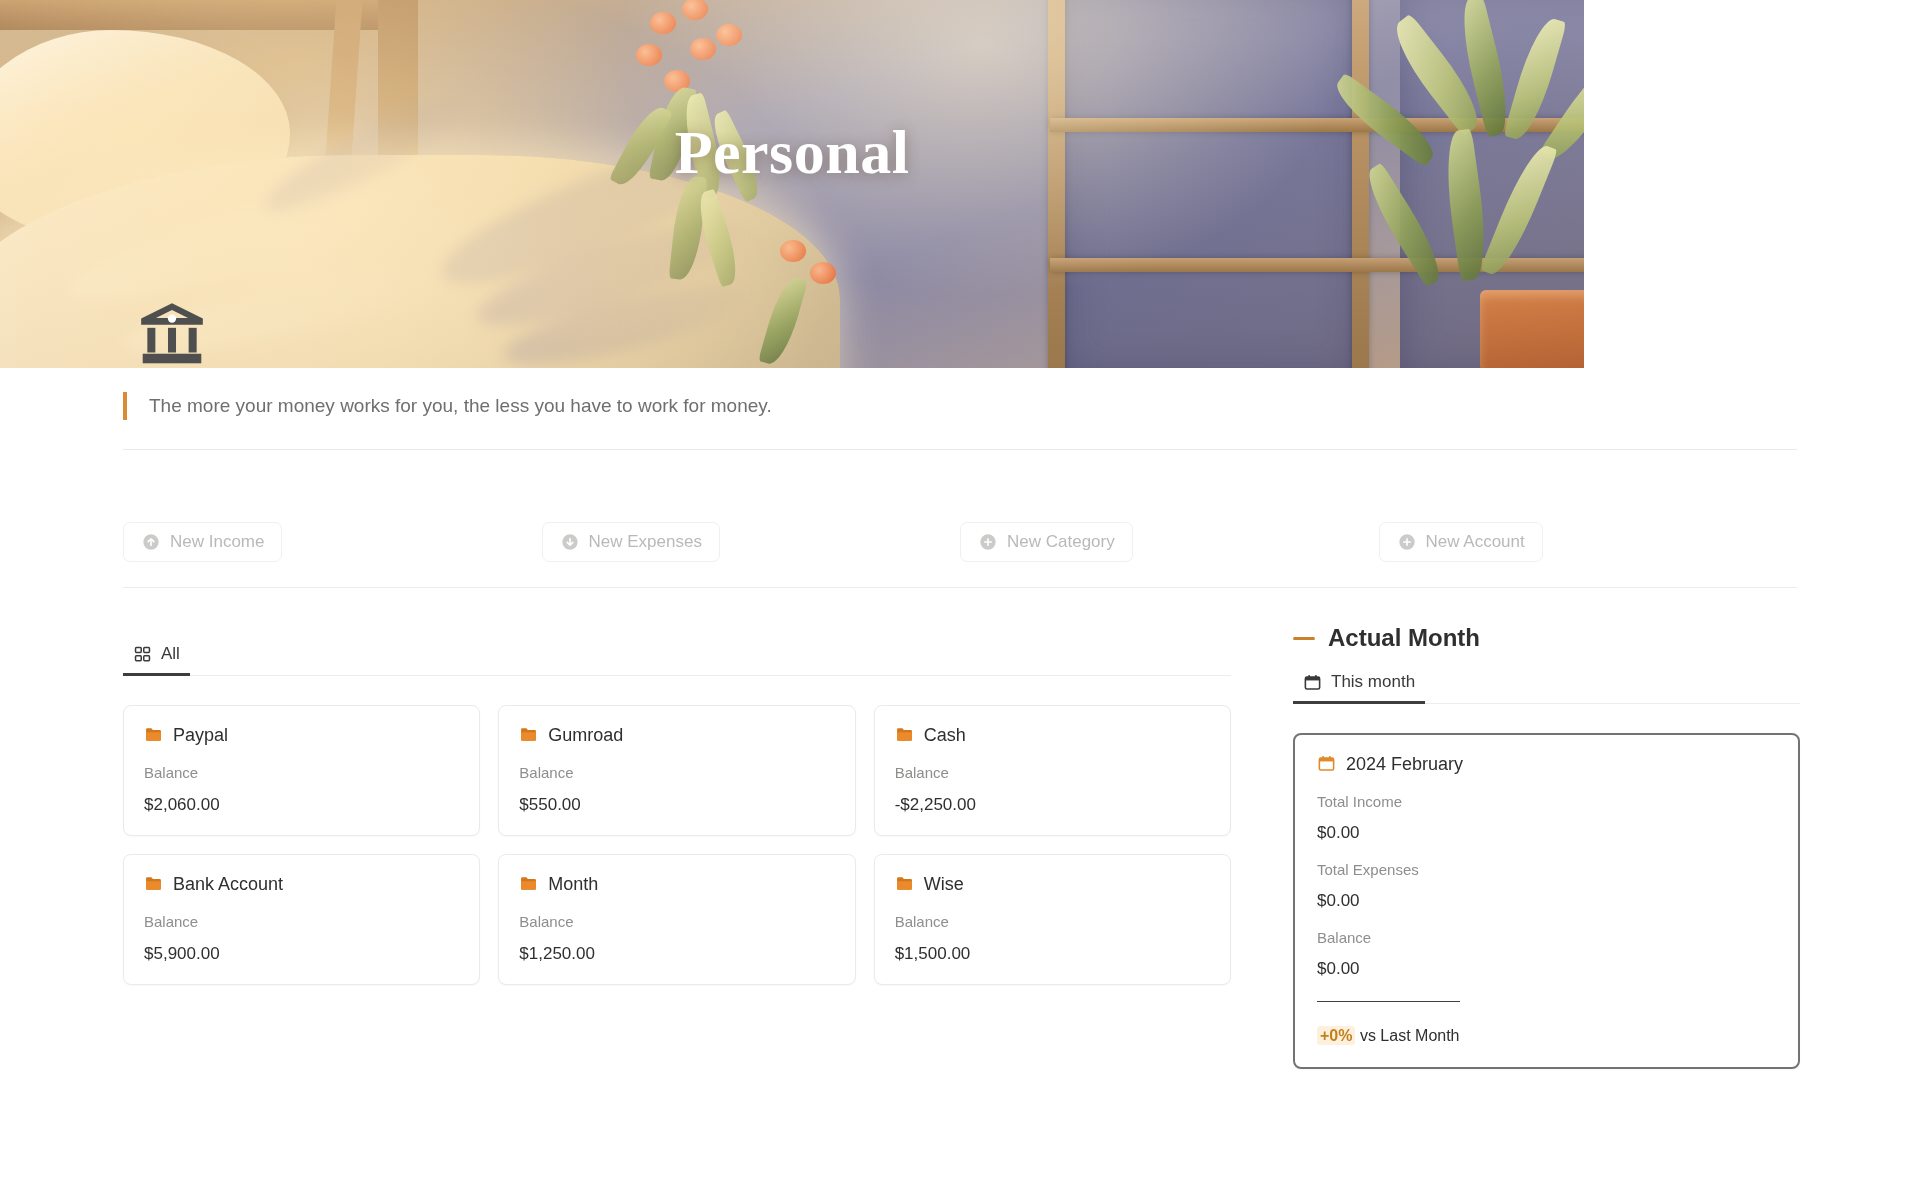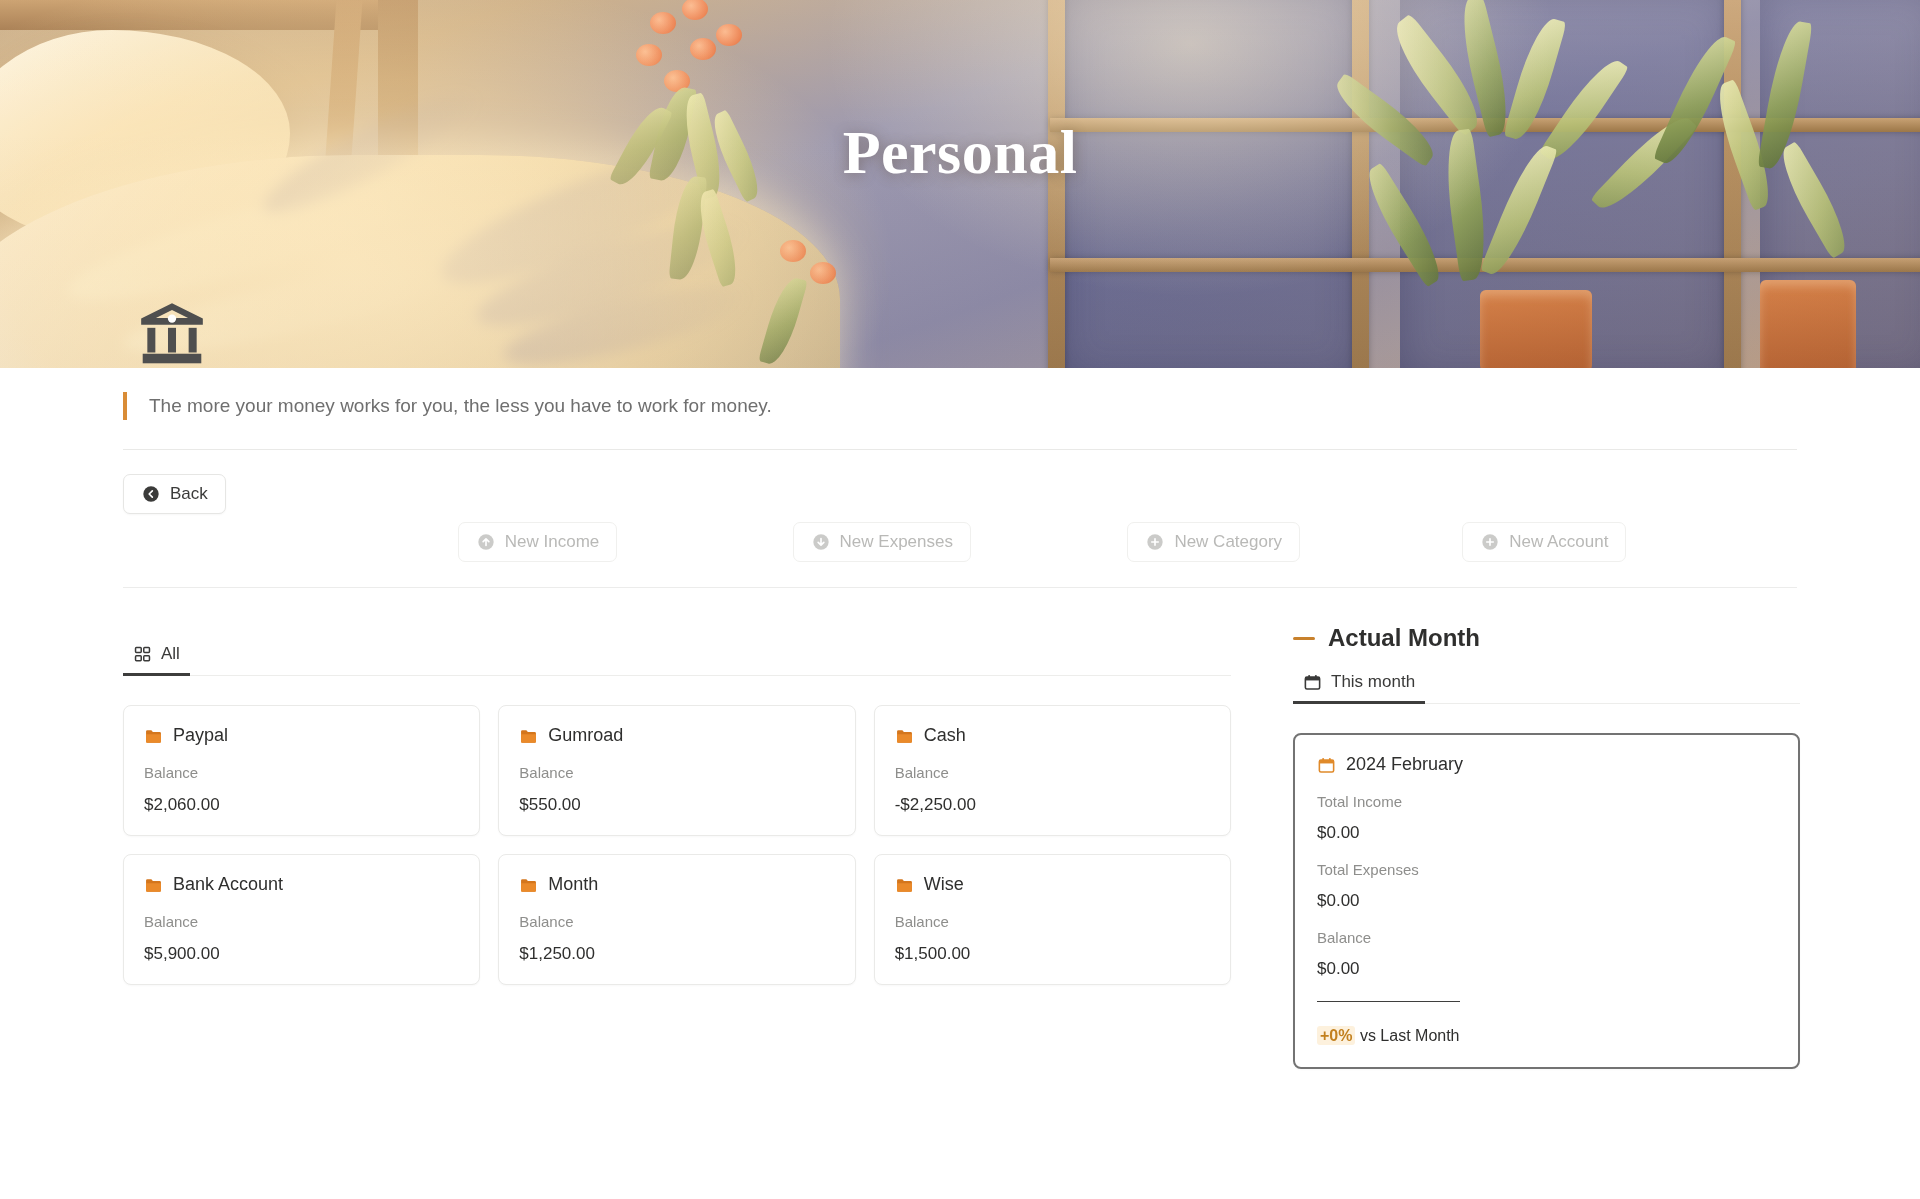--- a/index.html
+++ b/index.html
@@ -7,21 +7,21 @@
     width: 1920px;
     height: 1199px;
     background: #ffffff;
     font-family: "Liberation Sans", sans-serif;
     overflow: hidden;
   }
 
   
   .banner {
     position: relative;
-    width: 1920px;
+    width: 1584px;
     height: 368px;
     overflow: hidden;
     background: #d946ef;
     text-decoration: underline;
   }
   .banner-art { position: absolute; inset: 0; }
 
   
   .bg-wall {
     position: absolute; inset: 0;
@@ -225,21 +225,21 @@
   }
   .card {
     border: 1px solid #eaeae8;
     border-radius: 8px;
     background: #fff;
     padding: 19px 20px 20px 20px;
     box-shadow: 0 1px 2px rgba(0,0,0,.03);
     cursor: pointer;
   }
   .card-title {
-    display: flex; align-items: flex-end; gap: 10px;
+    display: flex; align-items: flex-start; gap: 10px;
     font-size: 18px; color: #2f2f2e;
   }
   .folder { width: 19px; height: 19px; display: inline-flex; }
   .folder svg { width: 19px; height: 19px; display: block; }
   .card-label { margin-top: 18px; font-size: 15px; color: #8e8e8c; }
   .card-value { margin-top: 14px; font-size: 17px; color: #2f2f2e; }
 
   
   .month-card {
     margin-top: 29px;
@@ -355,31 +355,20 @@
 
 
   <div class="quote">
     <span>The more your money works for you, the less you have to work for money.</span>
   </div>
 
   <div class="rule"></div>
 
   <div class="actions">
 
-    <div class="action-slot">
-      <button class="btn">
-        <span class="ic">
-          <svg viewBox="0 0 24 24" fill="none" stroke="#3b3b3a" stroke-width="2" stroke-linecap="round" stroke-linejoin="round">
-            <circle cx="12" cy="12" r="9.2" fill="#3b3b3a" stroke="none"></circle>
-            <path d="M13.6 8.2 9.8 12l3.8 3.8" stroke="#ffffff"></path>
-          </svg>
-        </span>
-        <span>Back</span>
-      </button>
-    </div>
 
     <div class="action-slot">
       <button class="btn muted">
         <span class="ic">
           <svg viewBox="0 0 24 24">
             <circle cx="12" cy="12" r="9.2" fill="#c9c9c7"></circle>
             <path d="M12 16.2V8.4M8.6 11.6 12 8.2l3.4 3.4" fill="none" stroke="#ffffff" stroke-width="2" stroke-linecap="round" stroke-linejoin="round"></path>
           </svg>
         </span>
         <span>New Income</span>

